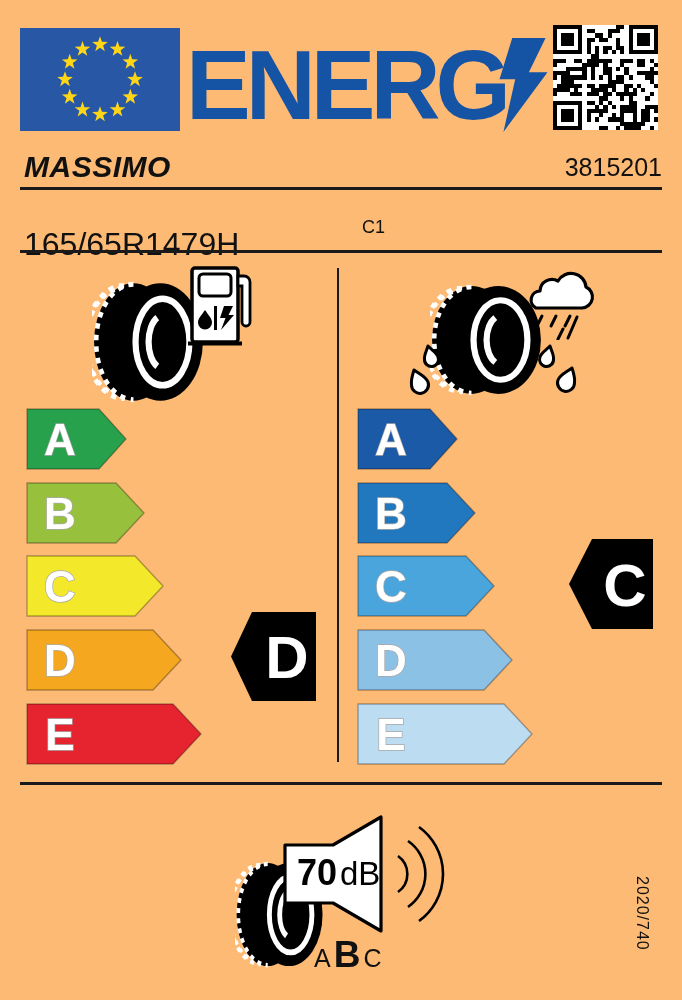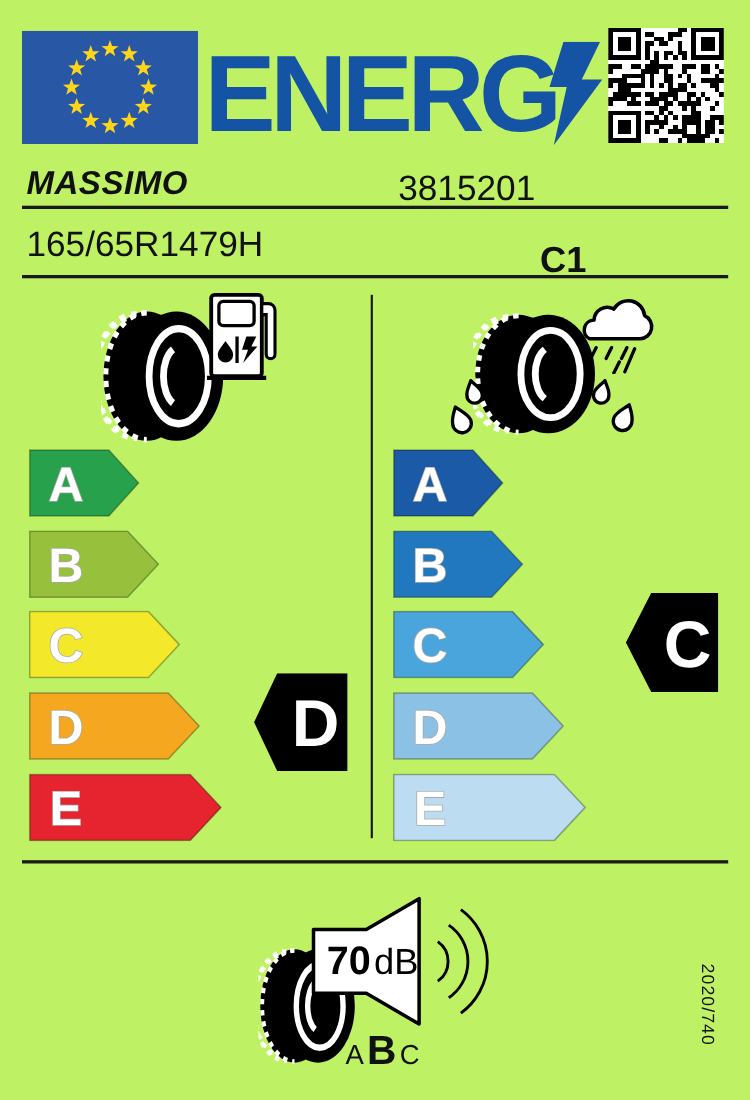--- a/index.html
+++ b/index.html
@@ -1,26 +1,26 @@
 <!DOCTYPE html>
 <html><head>
 <meta charset="utf-8">
 <style>
   html,body{margin:0;padding:0;background:#fff;}
   #label{
-    position:relative;width:682px;height:1000px;background:#bef264;overflow:hidden;
+    position:relative;width:682px;height:1000px;background:#fdba74;overflow:hidden;
     font-family:"Liberation Sans",sans-serif;color:#111;
   }
   .abs{position:absolute;}
   .rule{position:absolute;left:20px;width:642px;height:3px;background:#1a1a1a;}
   .vrule{position:absolute;width:2px;background:#1a1a1a;}
   .brand{left:24px;top:150px;font-size:30px;font-weight:bold;letter-spacing:.5px;font-style:italic;}
-  .article{left:362px;top:153px;width:300px;text-align:left;font-size:32px;}
-  .size{left:24px;top:204px;font-size:32px;}
-  .tclass{left:362px;top:217px;width:300px;text-align:center;font-size:33px;font-weight:bold;}
+  .article{left:362px;top:153px;width:300px;text-align:right;font-size:25px;}
+  .size{left:24px;top:226px;font-size:32px;}
+  .tclass{left:362px;top:217px;width:300px;text-align:left;font-size:18px;}
   .logo-text{
     left:186px;top:28px;font-size:97px;font-weight:bold;color:#1553a4;
     letter-spacing:-5px;transform:scaleY(1.02);transform-origin:top left;
   }
   .scale-col{position:absolute;width:210px;height:360px;}
   .scale-col svg{position:absolute;left:0;}
   .abc{left:314px;top:934px;display:flex;align-items:baseline;gap:3px;}
   .abc .s{font-size:25px;}
   .abc .big{font-size:37px;font-weight:bold;}
   .regulation{

